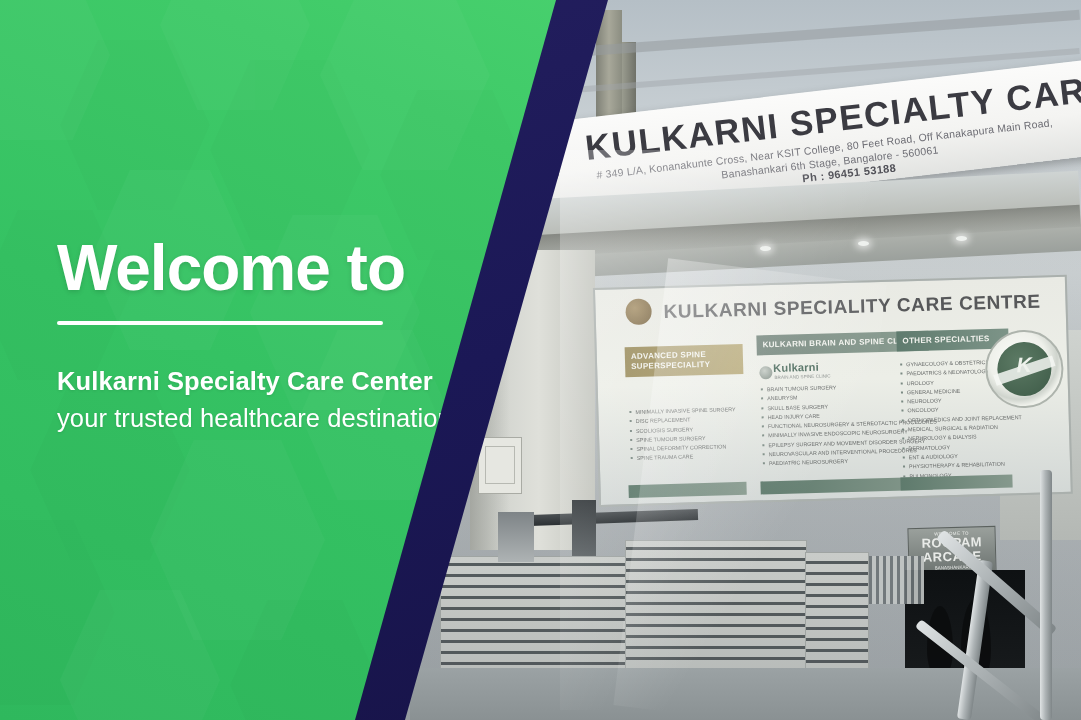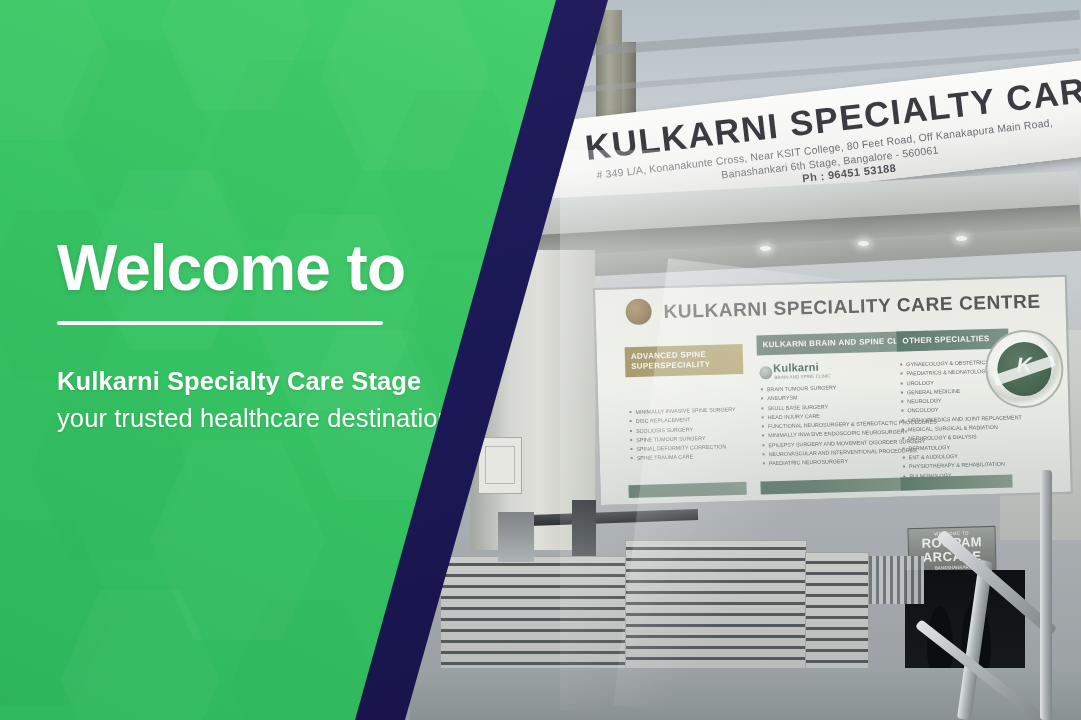--- a/index.html
+++ b/index.html
@@ -476,17 +476,17 @@
       <div class="hex dk" style="left:-50px;top:520px;width:165px;height:185px;"></div>
       <div class="hex" style="left:60px;top:590px;width:160px;height:180px;"></div>
       <div class="hex dk" style="left:230px;top:600px;width:150px;height:170px;"></div>
       <div class="hex" style="left:300px;top:330px;width:150px;height:170px;"></div>
       <div class="hex dk" style="left:400px;top:250px;width:140px;height:160px;"></div>
     </div>
 
     <div class="content">
       <h1 class="headline">Welcome to</h1>
       <div class="rule"></div>
-      <p class="subhead"><span class="strong">Kulkarni Specialty Care Stage</span><span> your trusted healthcare destination.</span></p>
+      <p class="subhead"><span class="strong">Kulkarni Specialty Care Center</span><span> your trusted healthcare destination.</span></p>
     </div>
   </div>
 
 </div>
 
 </body></html>

